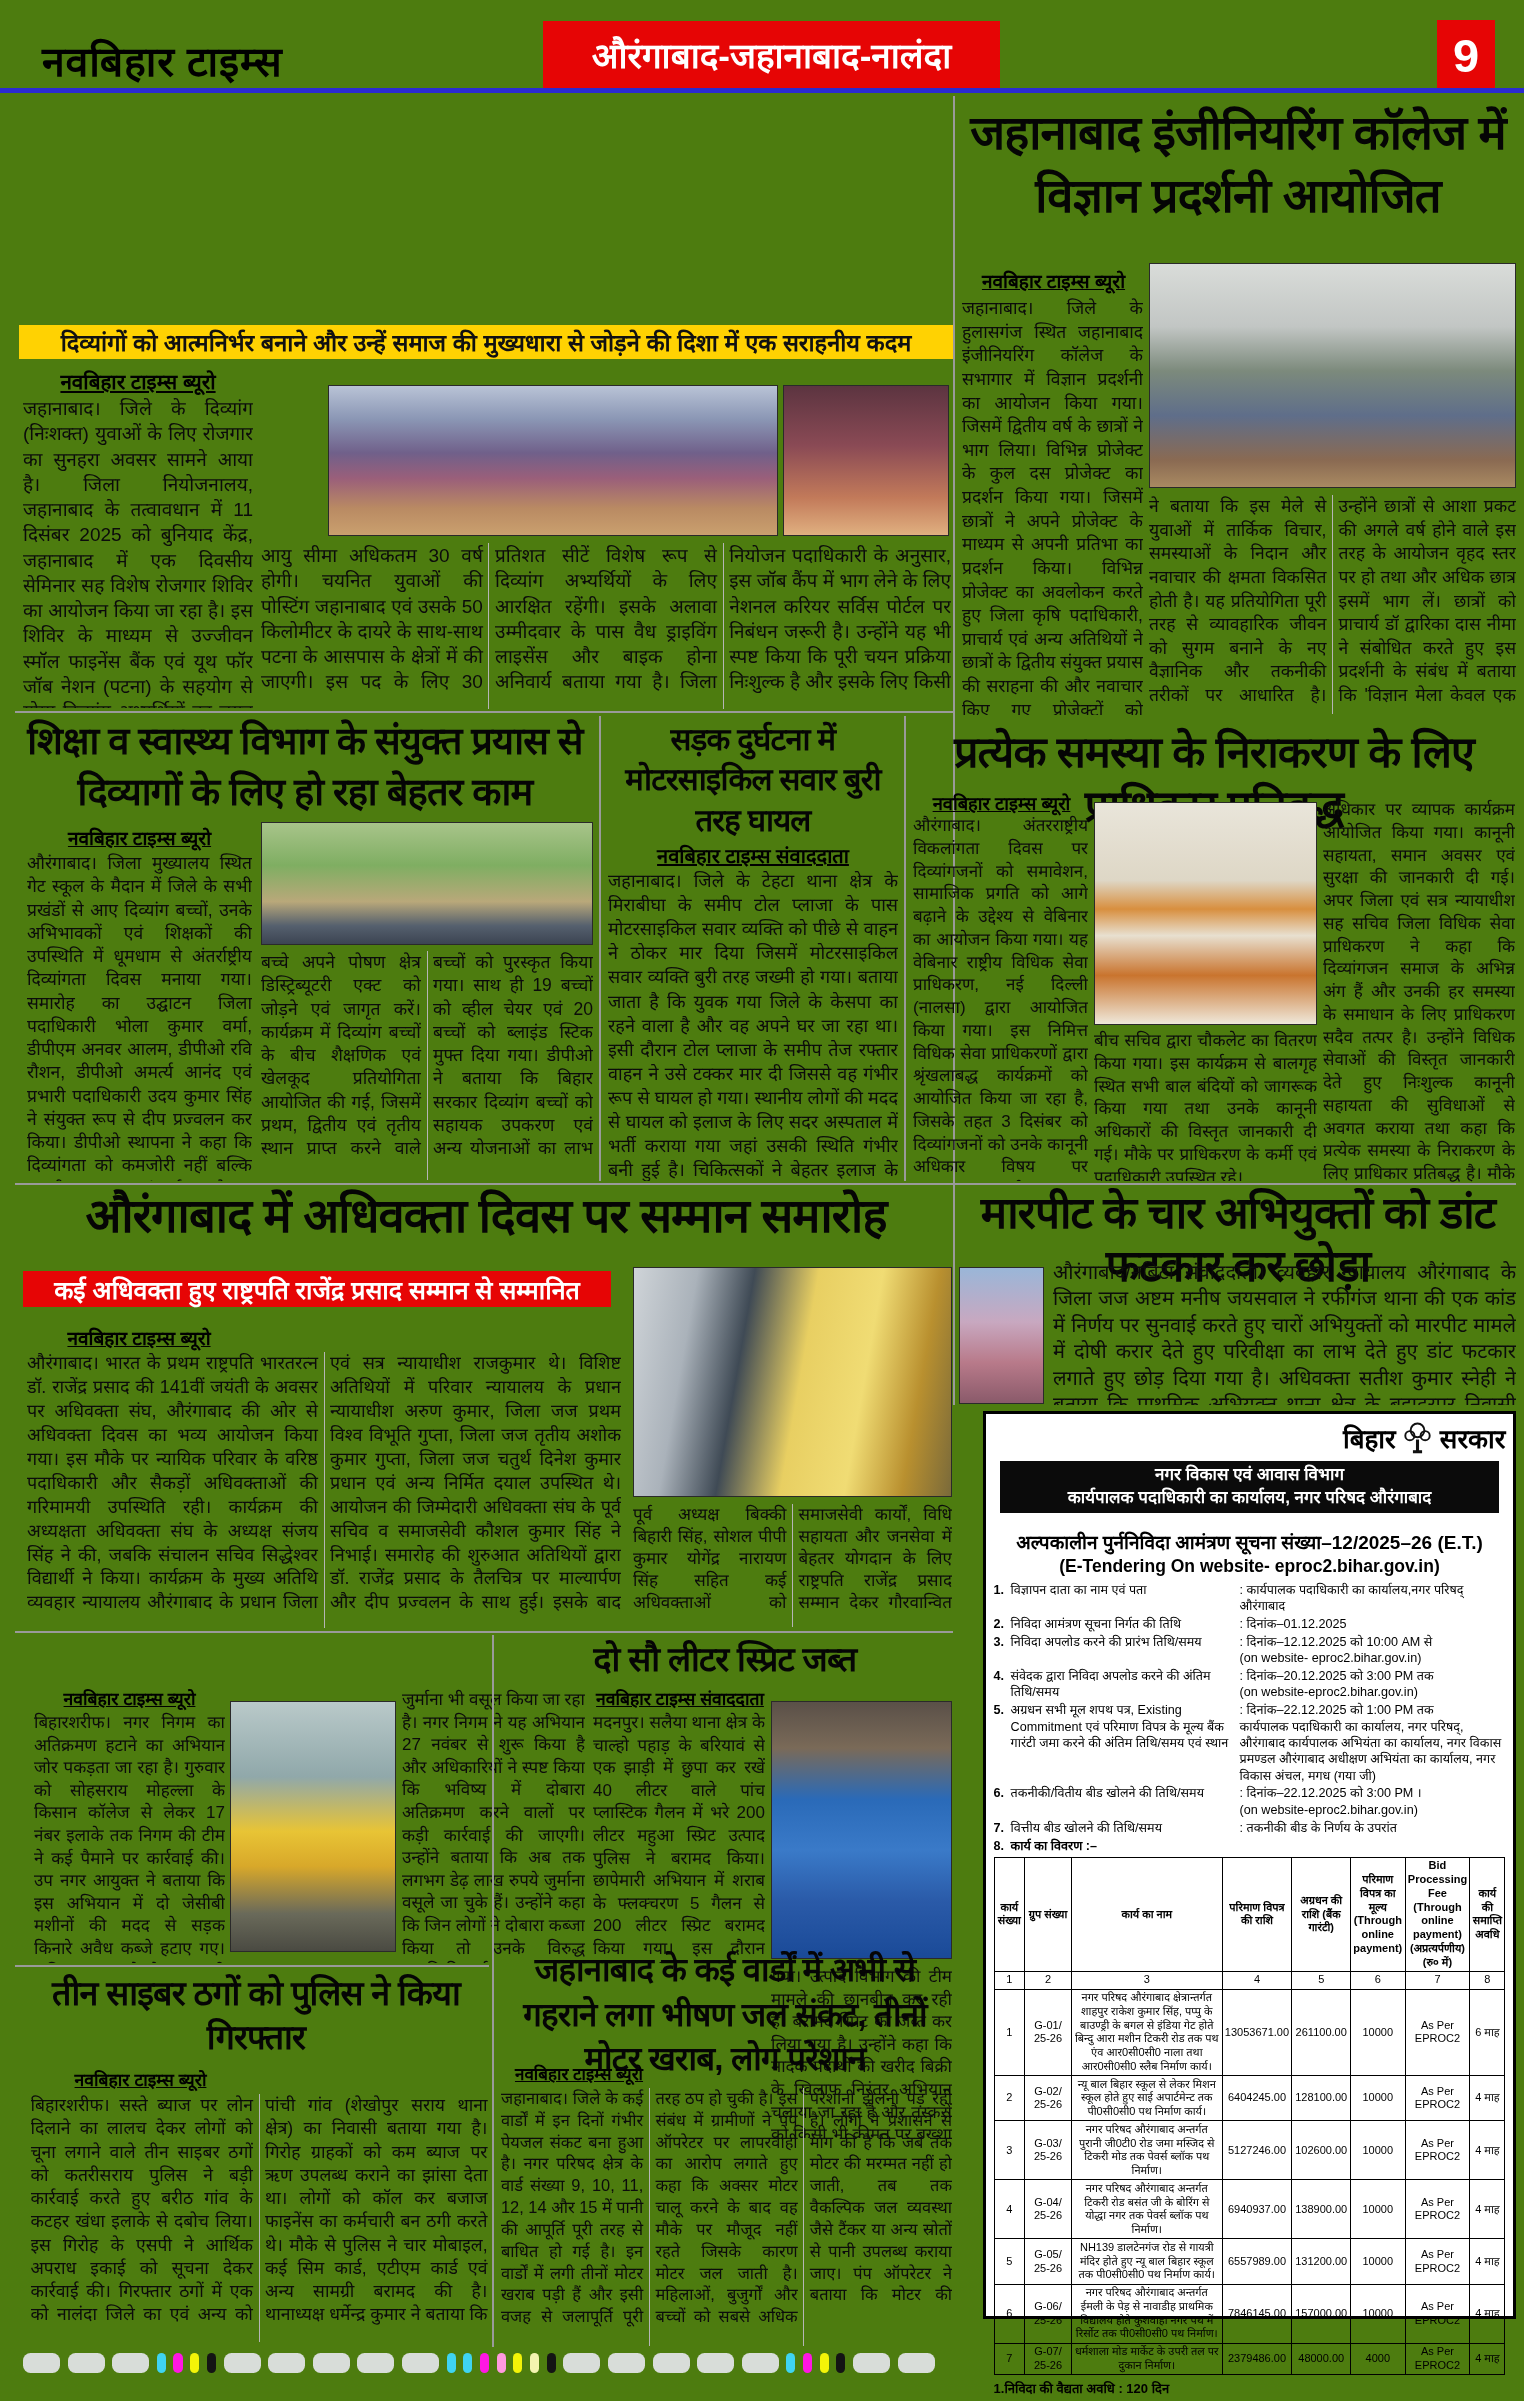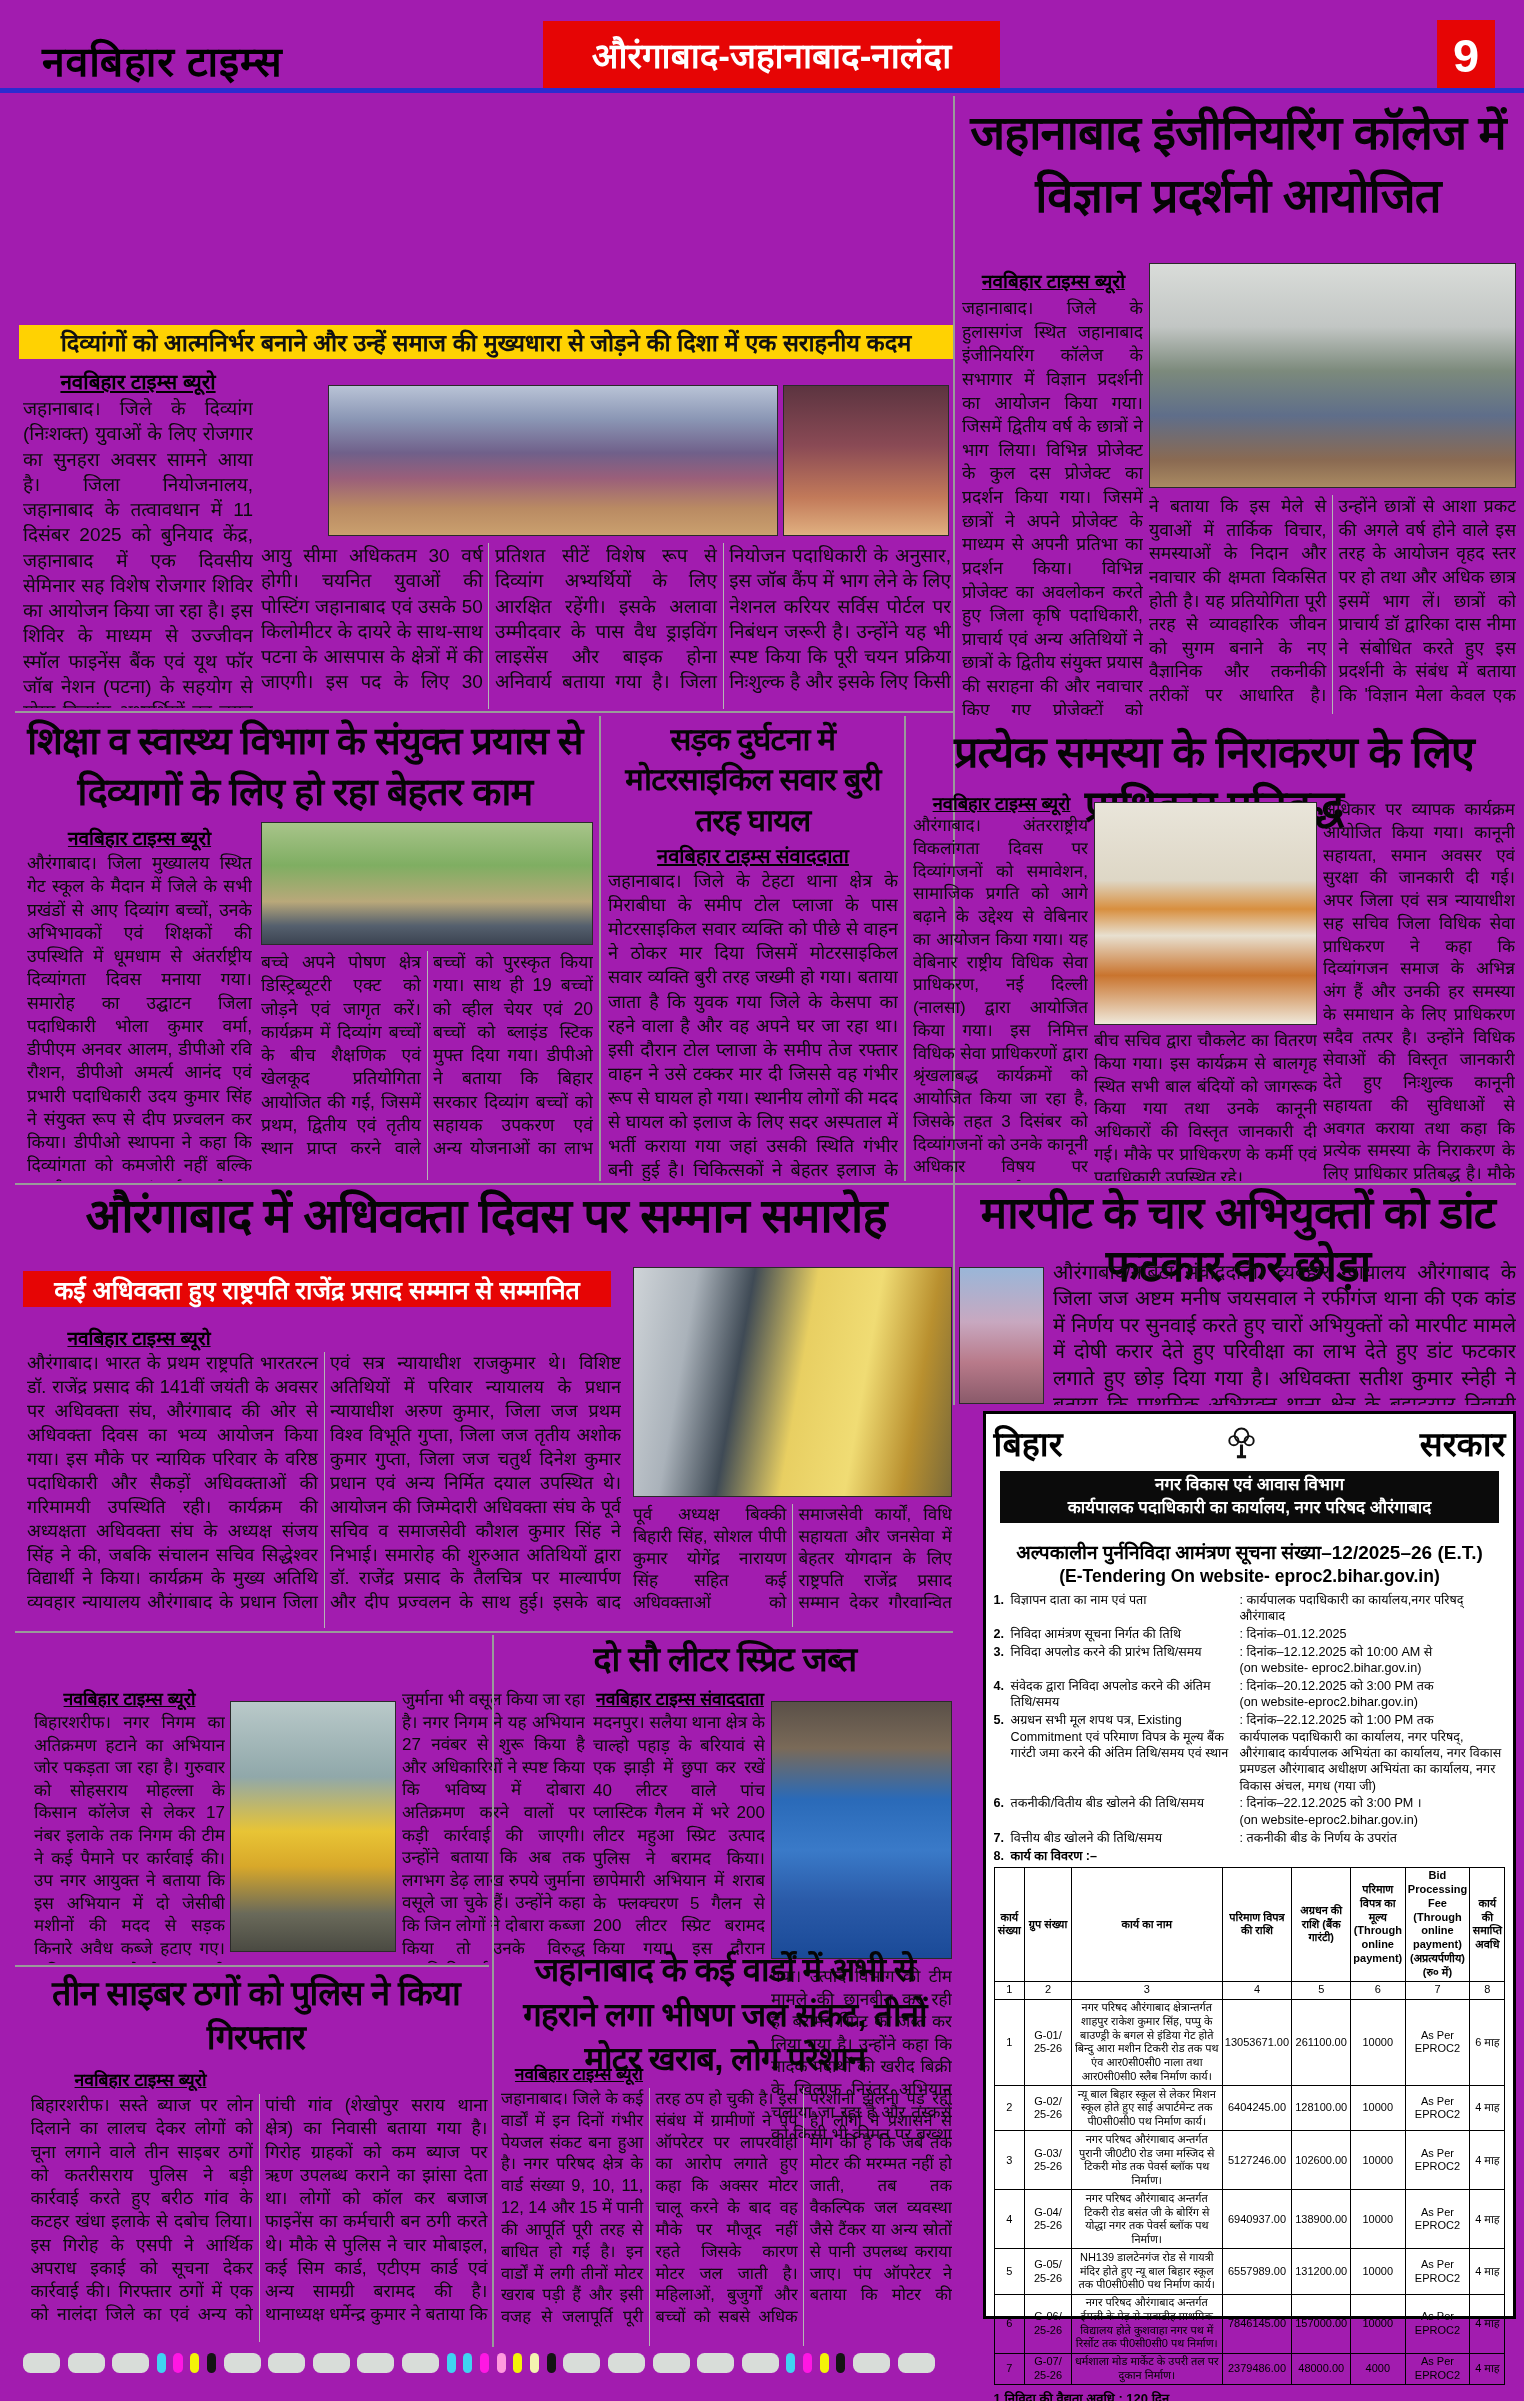--- a/index.html
+++ b/index.html
@@ -1,31 +1,31 @@
 <!DOCTYPE html>
 <html style="font-size:12.2px"><head>
 <meta charset="utf-8">
 <style>
   *{margin:0;padding:0;box-sizing:border-box}
   html,body{background:#e9e9e9}
   body{font-family:"Liberation Sans","DejaVu Sans",sans-serif;color:#000}
-  .page{position:relative;width:1524px;height:2401px;margin:0 auto;background:#a21caf;overflow:hidden}
+  .page{position:relative;width:1524px;height:2401px;margin:0 auto;background:#4d7c0f;overflow:hidden}
   .abs{position:absolute}
   .hl{font-weight:bold;text-align:center;line-height:1.28;color:#050505;letter-spacing:-0.8px}
   .byline{font-weight:bold;text-decoration:underline;text-align:center;color:#000}
   .bt{text-align:justify;color:#0b0b0b;overflow:hidden}
   .photo{border:0.8px solid #2a2a2a;overflow:hidden}
   .cols2{column-count:2;column-gap:12.2px;column-rule:0.8px solid #b5b5b5}
   .cols3{column-count:3;column-gap:12.2px;column-rule:0.8px solid #b5b5b5}
   .line{background:#9a9a9a}
   .redbox{background:#e60505;color:#fff;font-weight:bold;display:flex;align-items:center;justify-content:center}
   .kicker{background:#ffd202;color:#111;font-weight:bold;display:flex;align-items:center;justify-content:center}
   
   .tender{border:3.8px solid #000;background:#fff;font-size:12.2px;padding:6.1px 7.6px}
-  .t-govt{display:flex;align-items:center;justify-content:space-between;gap:7.6px;font-size:34px;font-weight:bold}
+  .t-govt{display:flex;align-items:center;justify-content:flex-end;gap:7.6px;font-size:26px;font-weight:bold}
   .t-bar{background:#0b0b0b;color:#fff;text-align:center;font-weight:bold;font-size:17px;line-height:1.35;padding:3px 1.5px;margin:4.6px 6.1px 3px}
   .t-title{text-align:center;font-weight:bold;font-size:19px;margin-top:16px}
   .t-sub{text-align:center;font-weight:bold;font-size:17.5px;margin:1.5px 0 4.6px}
   .t-li{display:flex;align-items:flex-start;font-size:12.6px;line-height:1.3;margin-bottom:1.5px}
   .t-li .n{width:17px;flex:none;font-weight:bold}
   .t-li .lb{width:229px;flex:none;padding-right:3px}
   .t-li .vl{flex:1}
   table.t-tab{border-collapse:collapse;width:100%;margin-top:3px;font-size:11px}
   table.t-tab th,table.t-tab td{border:1.2px solid #000;padding:1.5px 2.3px;text-align:center;vertical-align:middle;line-height:1.25;font-weight:normal}
   table.t-tab th{font-weight:bold}

